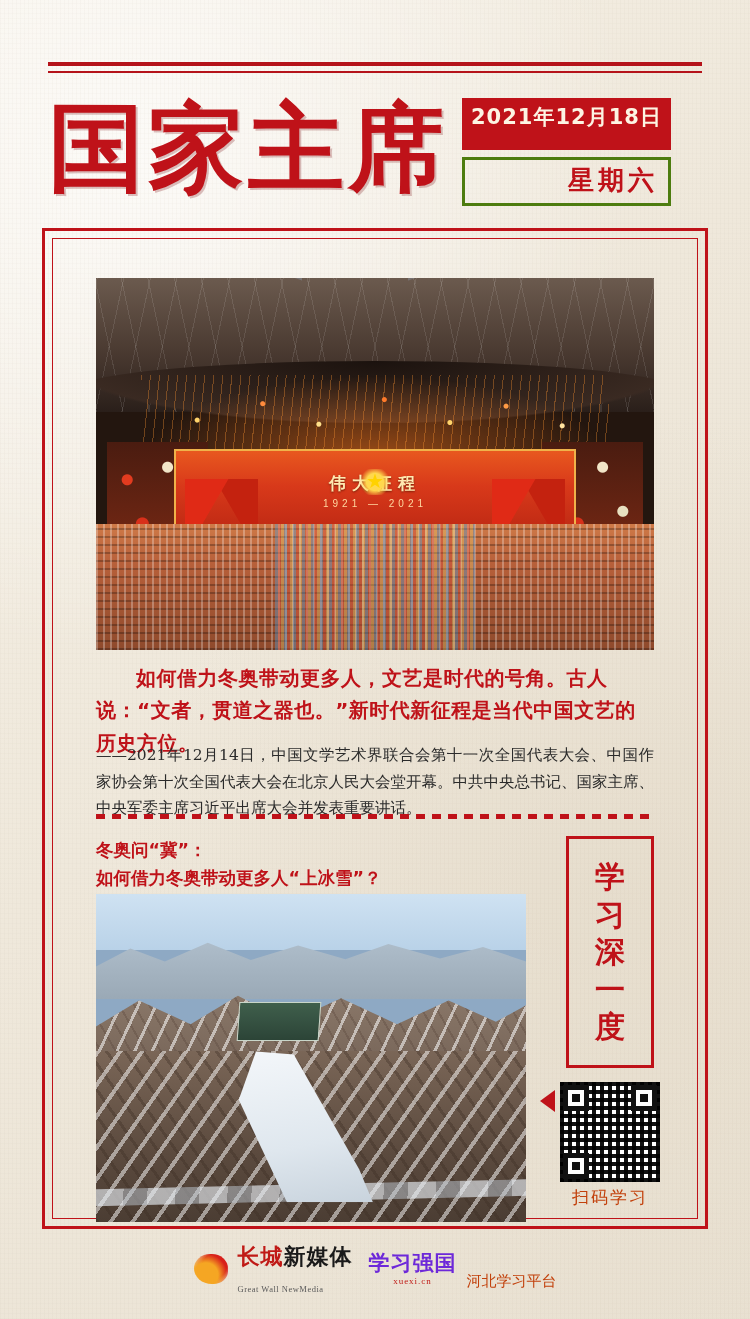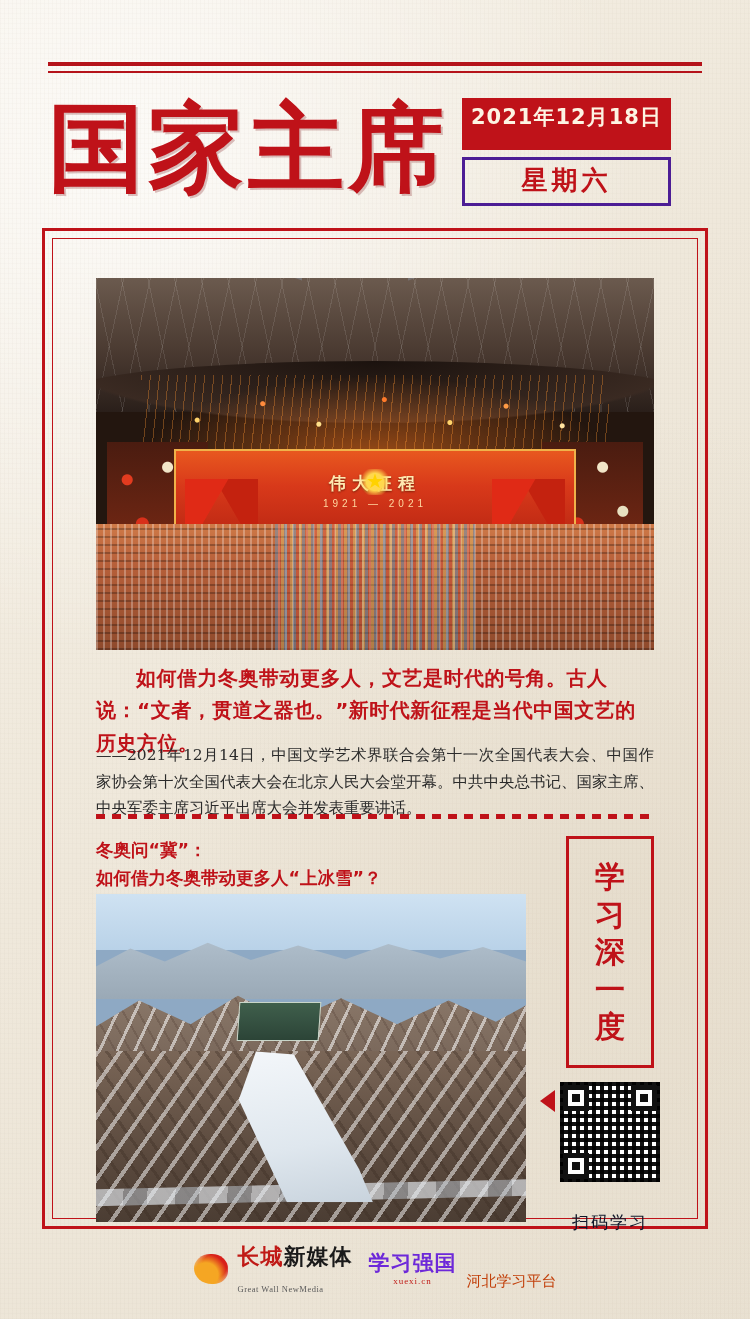--- a/index.html
+++ b/index.html
@@ -61,27 +61,27 @@
     background: #bf1219;
     color: #fdf4e3;
     font-size: 21px;
     font-weight: 700;
     padding: 5px 9px 19px;
     letter-spacing: 1px;
     font-family: "DejaVu Sans", sans-serif;
     text-align: center;
   }
   .weekday-line {
-    border: 3px solid #4c1d95;
+    border: 3px solid #4d7c0f;
     color: #bf1219;
     font-size: 26px;
     font-weight: 700;
     padding: 3px 10px 5px;
     letter-spacing: 4px;
-    text-align: center;
+    text-align: right;
     font-family: "DejaVu Sans", sans-serif;
   }
 
   
   .frame-outer {
     position: absolute;
     left: 42px; right: 42px; top: 228px; bottom: 90px;
     border: 3px solid #bf1219;
   }
   .frame-inner {
@@ -326,25 +326,24 @@
   .qr-eye::after {
     content: ""; position: absolute; inset: 4px; background: #111;
   }
   .qr-eye.tl { left: 3px; top: 3px; }
   .qr-eye.tr { right: 3px; top: 3px; }
   .qr-eye.bl { left: 3px; bottom: 3px; }
   .qr-caption {
     position: absolute;
     left: 548px; top: 1186px; width: 124px;
     text-align: center;
-    color: #0f172a;
+    color: #c2410c;
     font-size: 17px;
     letter-spacing: 2px;
     font-family: "DejaVu Sans", sans-serif;
-    margin-top: 25px;
   }
 
   
   .footer {
     position: absolute;
     left: 0; right: 0; bottom: 26px;
     display: flex; align-items: center; justify-content: center; gap: 10px;
   }
   .gw-flame {
     width: 34px; height: 30px;

